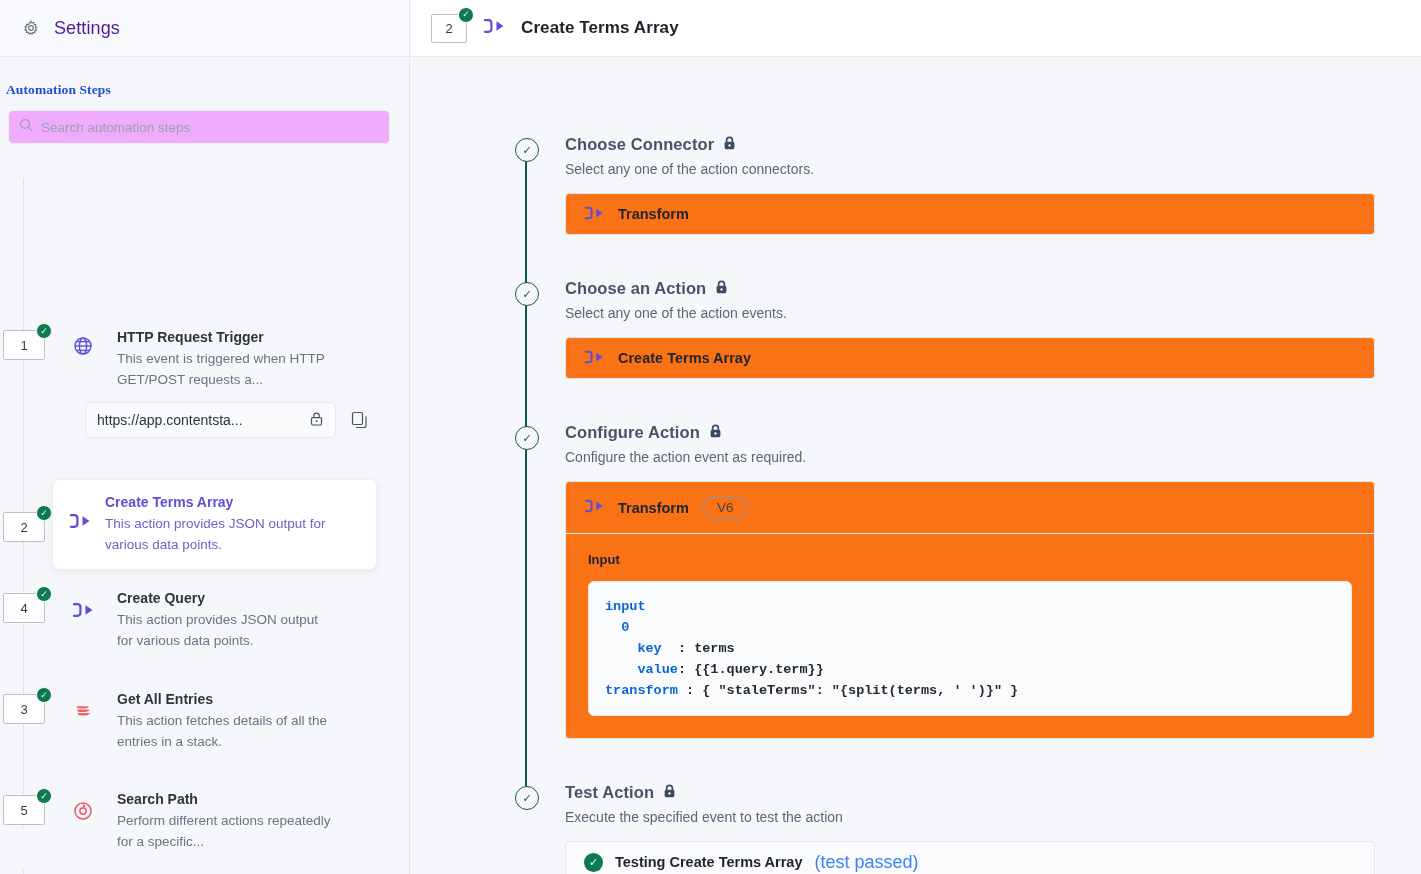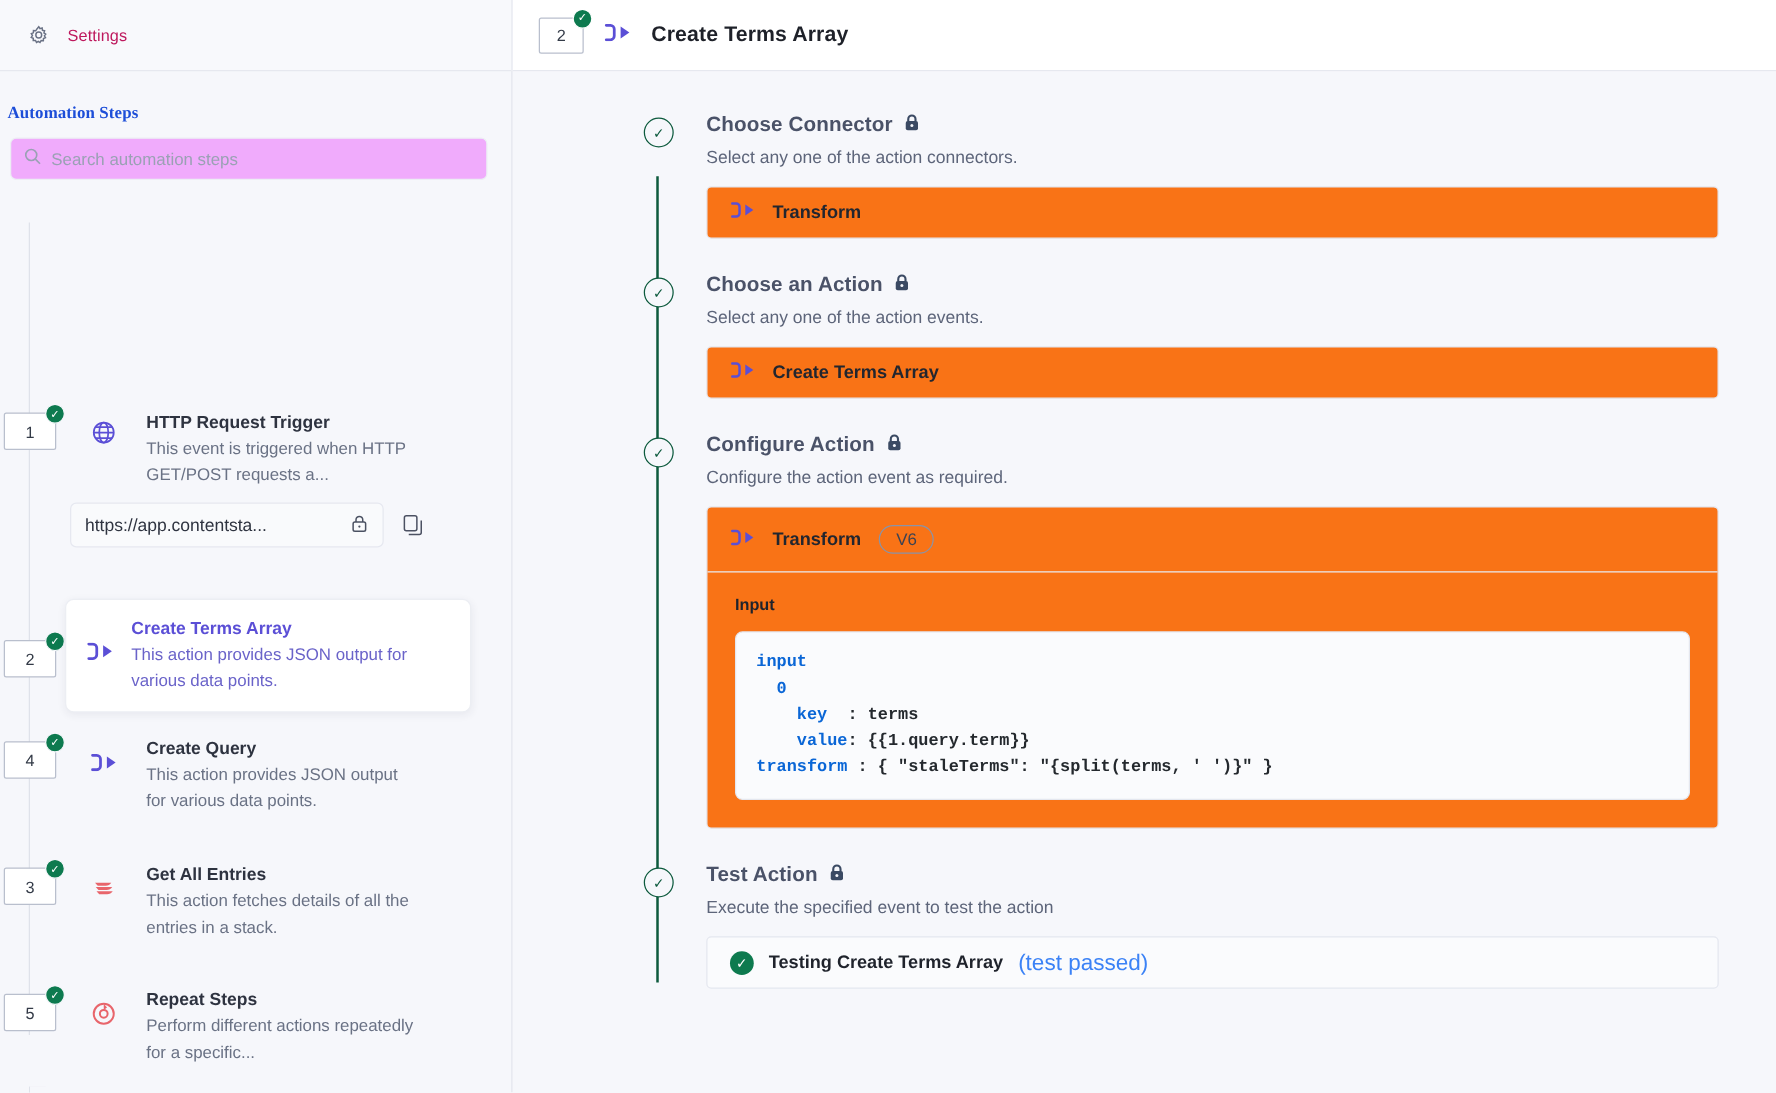--- a/index.html
+++ b/index.html
@@ -21,21 +21,21 @@
     position: relative;
   }
   .sb-header {
     height: 57px;
     border-bottom: 1px solid #e6e8ef;
     display: flex; align-items: center;
     padding-left: 22px; gap: 14px;
     background: #f8f9fc;
   }
   .sb-header .label {
-    font-size: 13px; color: #be185d; letter-spacing: .1px;
+    font-size: 18px; color: #4c1d95; letter-spacing: .1px;
   }
   .gear { width: 18px; height: 18px; display:block; }
 
   .sb-title {
     font-size: 13.5px; font-weight: bold; color: #1d4ed8;
     padding: 25px 0 12px 6px; letter-spacing: .1px; font-family: Liberation Serif, serif;
   }
   .search-wrap {
     margin: 0 20px 0 8px;
     height: 34px;
@@ -112,21 +112,21 @@
     border-radius: 7px;
     box-shadow: 0 2px 7px rgba(36,44,72,.07);
     padding: 14px 16px 14px 14px;
     display: flex; align-items: flex-start; gap: 12px;
   }
   .step-card .name { color: #5b4fd6; font-size: 14px; font-weight: bold; margin-bottom: 3px;}
   .step-card .desc { color: #6a63c9; font-size: 13.5px; line-height: 21px; }
 
   
   .url-row {
-    position: absolute; left: 56px; top: 236px;
+    position: absolute; left: 85px; top: 236px;
     display: flex; align-items: center; gap: 14px;
   }
   .url-pill {
     width: 251px; height: 36px;
     background: #f9fafc;
     border: 1px solid #e6e8f0;
     border-radius: 5px;
     display: flex; align-items: center; justify-content: space-between;
     padding: 0 11px;
     font-size: 14px; color: #2e3340;
@@ -158,21 +158,21 @@
   .sec { position: relative; margin-left: 155px; margin-bottom: 28px; width: 810px; }
   .sec-dot {
     position: absolute; left: -50px; top: 3px;
     width: 24px; height: 24px; border-radius: 50%;
     border: 1.5px solid #0d5a3d; background: #f6f7fb;
     display: flex; align-items: center; justify-content: center;
     color: #0d5a3d; font-size: 11px;
   }
   .sec-head {
     display: flex; align-items: center; gap: 9px;
-    font-size: 16.5px; font-weight: bold; color: #4a5268; letter-spacing: .1px;
+    font-size: 16.5px; font-weight: bold; color: #4a5268; letter-spacing: .1px; margin-top: 44px;
   }
   .sec-sub { font-size: 14px; color: #5d657a; margin-top: 7px; }
 
   .card {
     margin-top: 16px;
     background: #f97316;
     border: 1px solid #e4e7ef;
     border-radius: 4px;
     min-height: 42px;
     display: flex; align-items: center;
@@ -348,21 +348,21 @@
           <span class="tick">✓</span>
         </div>
         <div class="step-icon" style="margin-left:25px;margin-top:3px;">
           <svg width="22" height="22" viewBox="0 0 22 22" fill="none" stroke="#e8656b" stroke-width="1.6">
             <circle cx="11" cy="11" r="8"></circle>
             <circle cx="11" cy="11" r="3.1"></circle>
             <path d="M11 3.2 13.6 6 11 8" fill="#e8656b" stroke="none"></path>
           </svg>
         </div>
         <div class="step-text" style="margin-left:21px;margin-top:-4px;">
-          <div class="name">Repeat Steps</div>
+          <div class="name">Search Path</div>
           <div class="desc">Perform different actions repeatedly for a specific...</div>
         </div>
       </div>
 
     </div>
   </aside>
 
   <section class="main">
 
     <header class="main-header">

